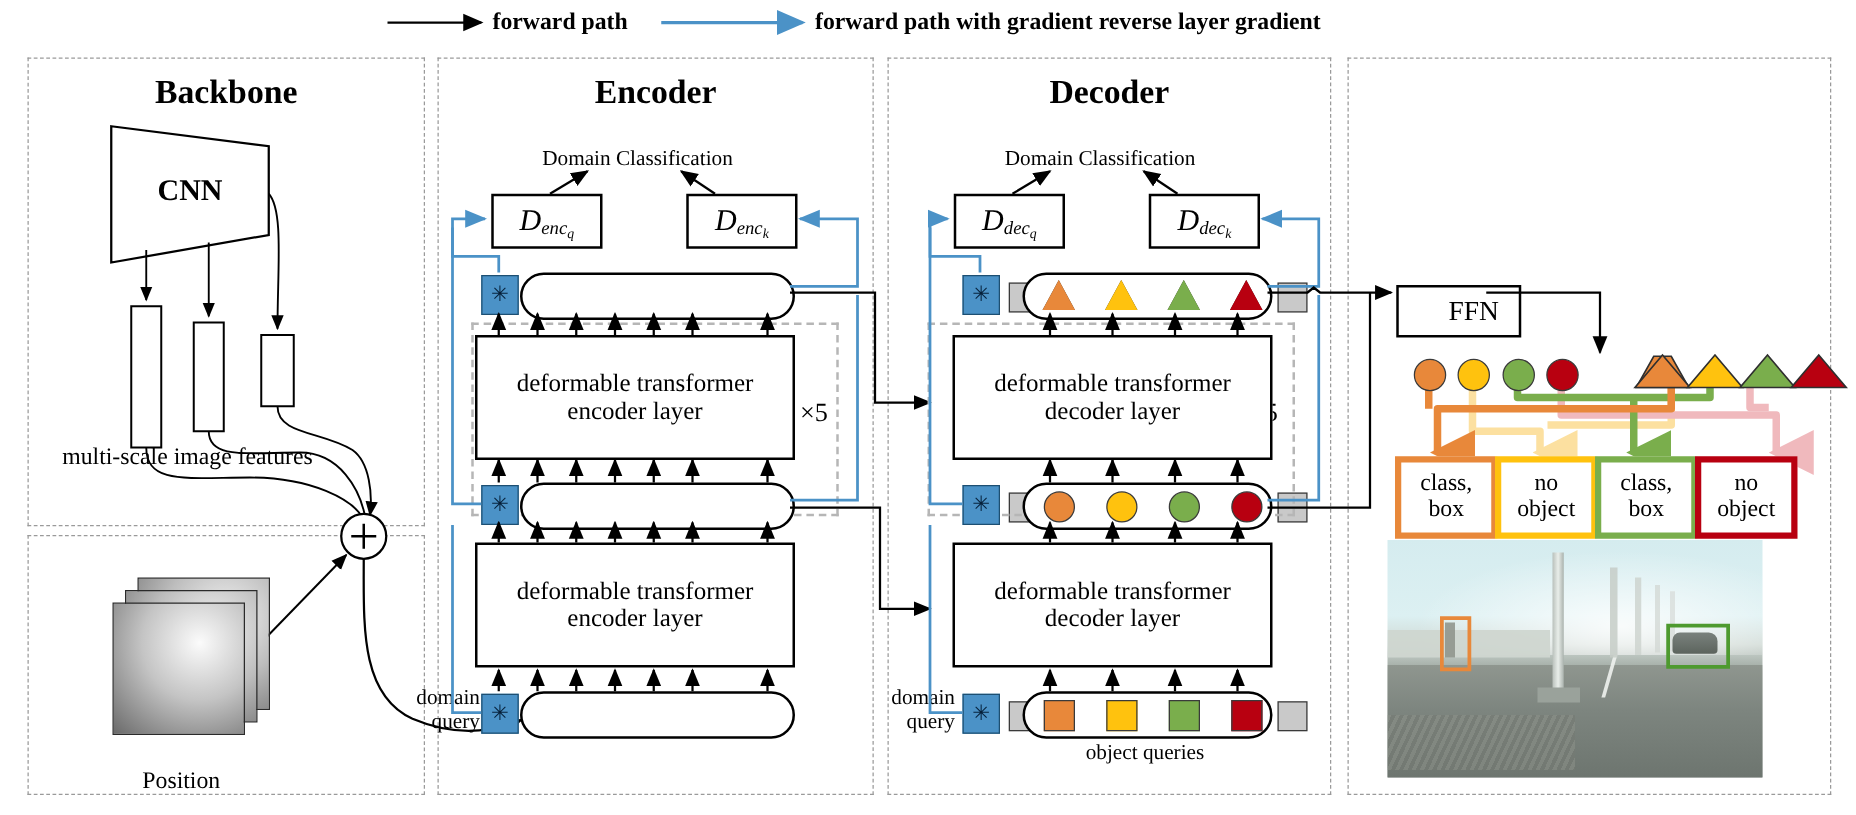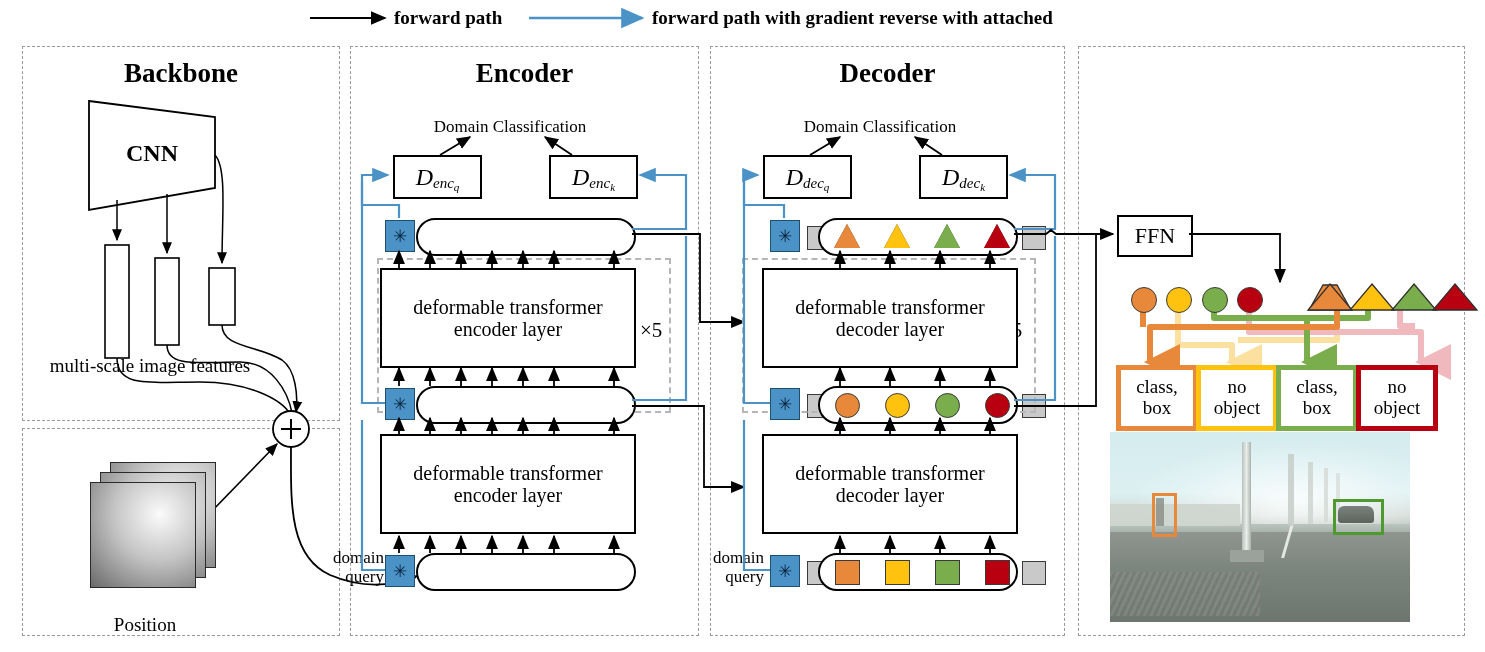--- a/index.html
+++ b/index.html
@@ -45,21 +45,21 @@
         <path d="M0,0.7 L8,4 L0,7.3 Z" fill="#000"></path>
       </marker>
       <marker id="ar-b-sm" markerWidth="8" markerHeight="8" refX="7.2" refY="4" orient="auto">
         <path d="M0,0.7 L8,4 L0,7.3 Z" fill="#4b92c7"></path>
       </marker>
     </defs>
     <line x1="310" y1="18" x2="385" y2="18" stroke="#000" stroke-width="1.8" marker-end="url(#ar-k)"></line>
     <line x1="529" y1="18" x2="642" y2="18" stroke="#4b92c7" stroke-width="2.6" marker-end="url(#ar-b)"></line>
   </svg>
   <div class="ctext" style="left:394px;top:7px;font-size:19px;font-weight:bold;">forward path</div>
-  <div class="ctext" style="left:652px;top:7px;font-size:19px;font-weight:bold;">forward path with gradient reverse with attached</div>
+  <div class="ctext" style="left:652px;top:7px;font-size:19px;font-weight:bold;">forward path with gradient reverse layer gradient</div>
 
   <div class="dash-panel" style="left:22px;top:46px;width:318px;height:375px;"></div>
   <div class="dash-panel" style="left:22px;top:428px;width:318px;height:208px;"></div>
   <div class="dash-panel" style="left:350px;top:46px;width:349px;height:590px;"></div>
   <div class="dash-panel" style="left:710px;top:46px;width:355px;height:590px;"></div>
   <div class="dash-panel" style="left:1078px;top:46px;width:387px;height:590px;"></div>
 
   <div class="ctext panel-title" style="left:22px;top:58px;width:318px;font-size:27px;">Backbone</div>
   <div class="ctext panel-title" style="left:710px;top:58px;width:355px;font-size:27px;">Decoder</div>
   <div class="ctext panel-title" style="left:350px;top:58px;width:349px;font-size:27px;">Encoder</div>
@@ -257,20 +257,21 @@
       <div class="abs" style="left: 65px; top: 5px; width: 23px; height: 23px; background: rgb(255, 194, 14); border: 1.3px solid rgb(58, 58, 58);"></div>
       <div class="abs" style="left: 115px; top: 5px; width: 23px; height: 23px; background: rgb(122, 174, 76); border: 1.3px solid rgb(58, 58, 58);"></div>
       <div class="abs" style="left: 165px; top: 5px; width: 23px; height: 23px; background: rgb(184, 0, 16); border: 1.3px solid rgb(58, 58, 58);"></div>
     </div>
 
   <div class="dq" style="left:770px;top:220px;width:28px;height:30px;">✳</div>
   <div class="dq" style="left:770px;top:388px;width:28px;height:30px;">✳</div>
   <div class="dq" style="left:770px;top:555px;width:28px;height:30px;">✳</div>
   <div class="abs" style="left:708px;top:548px;width:56px;font-size:17px;text-align:right;line-height:1.14;">domain</div>
   <div class="abs" style="left:708px;top:567px;width:56px;font-size:17px;text-align:right;line-height:1.14;">query</div>
+  <div class="ctext" style="left:818px;top:592px;width:196px;font-size:17px;">object queries</div>
 
   <svg class="layer">
     <g stroke="#000" stroke-width="1.8" fill="none">
       <line x1="840" y1="553" x2="840" y2="536" marker-end="url(#ar-k-sm)"></line>
       <line x1="890" y1="553" x2="890" y2="536" marker-end="url(#ar-k-sm)"></line>
       <line x1="940" y1="553" x2="940" y2="536" marker-end="url(#ar-k-sm)"></line>
       <line x1="990" y1="553" x2="990" y2="536" marker-end="url(#ar-k-sm)"></line>
       <line x1="840" y1="434" x2="840" y2="418" marker-end="url(#ar-k-sm)"></line>
       <line x1="890" y1="434" x2="890" y2="418" marker-end="url(#ar-k-sm)"></line>
       <line x1="940" y1="434" x2="940" y2="418" marker-end="url(#ar-k-sm)"></line>
@@ -290,21 +291,21 @@
     <path d="M784,218 L784,205 L744,205 L744,175 L758,175" fill="none" stroke="#4b92c7" stroke-width="2.2" marker-end="url(#ar-b-sm)"></path>
     <path d="M770,403 L744,403 L744,182" fill="none" stroke="#4b92c7" stroke-width="2.2"></path>
     <path d="M770,570 L744,570 L744,420" fill="none" stroke="#4b92c7" stroke-width="2.2"></path>
     <path d="M1014,229 L1055,229 L1055,175 L1010,175" fill="none" stroke="#4b92c7" stroke-width="2.2" marker-end="url(#ar-b-sm)"></path>
     <path d="M1014,400 L1055,400 L1055,236" fill="none" stroke="#4b92c7" stroke-width="2.2"></path>
 
     <path d="M1014,234 L1046,234 L1051,230 L1056,234 L1113,234" fill="none" stroke="#000" stroke-width="1.8" marker-end="url(#ar-k-sm)"></path>
     <path d="M1014,406 L1096,406 L1096,234" fill="none" stroke="#000" stroke-width="1.8"></path>
   </svg>
 
-  <div class="mbox" style="left:1117px;top:215px;width:72px;height:38px;">
+  <div class="mbox" style="left:1117px;top:228px;width:72px;height:38px;padding-left:24px;">
     <span style="font-size:22px;">FFN</span>
   </div>
   <svg class="layer">
     <path d="M1189,234 L1280,234 L1280,282" fill="none" stroke="#000" stroke-width="1.8" marker-end="url(#ar-k-sm)"></path>
   </svg>
 
   <svg class="layer">
     <defs>
       <marker id="m-or" markerWidth="6" markerHeight="6" refX="3" refY="5" orient="auto">
         <path d="M0,0 L6,0 L3,6 Z" fill="#e8883a"></path>

